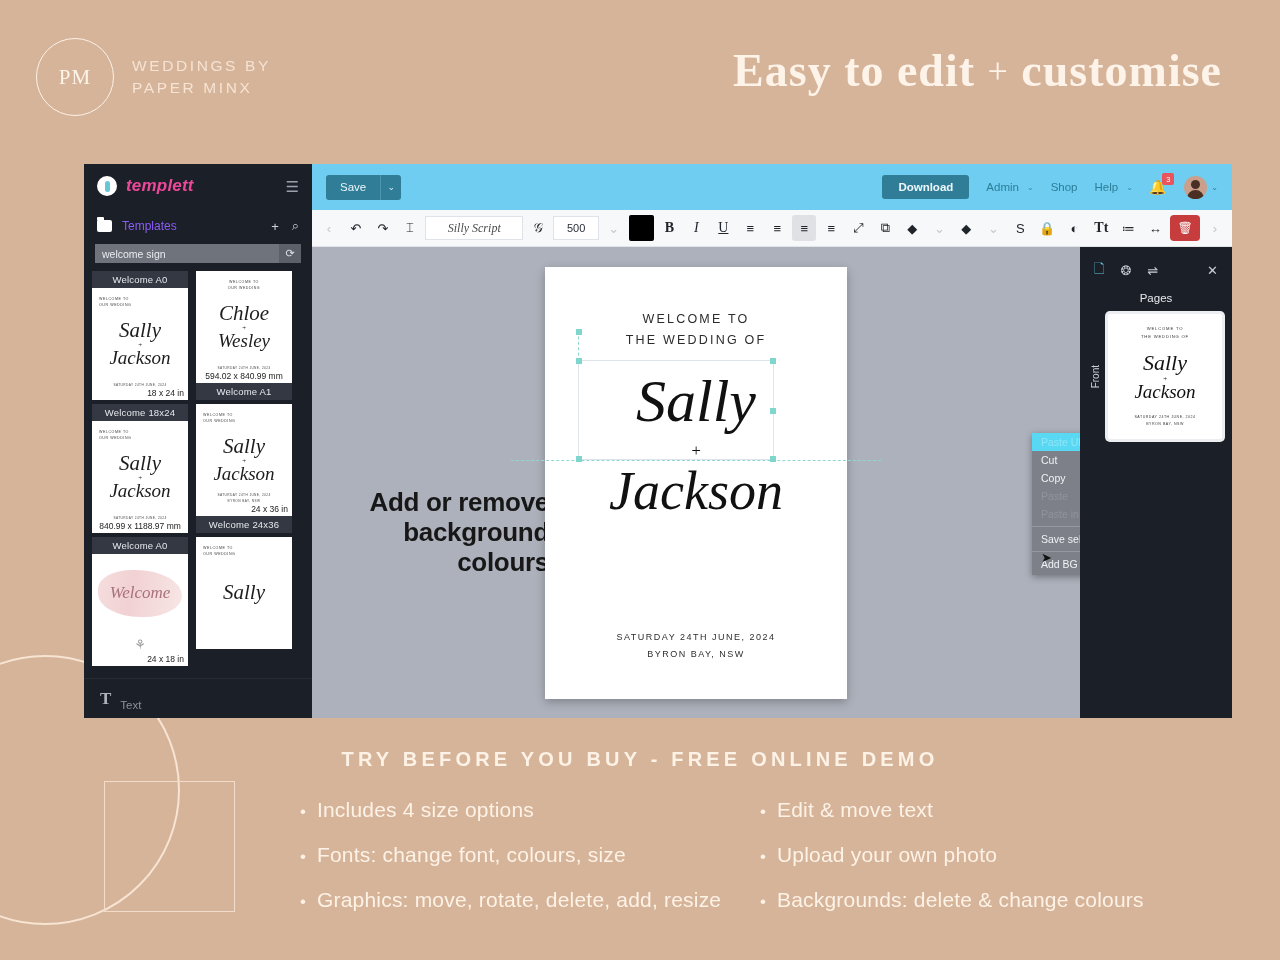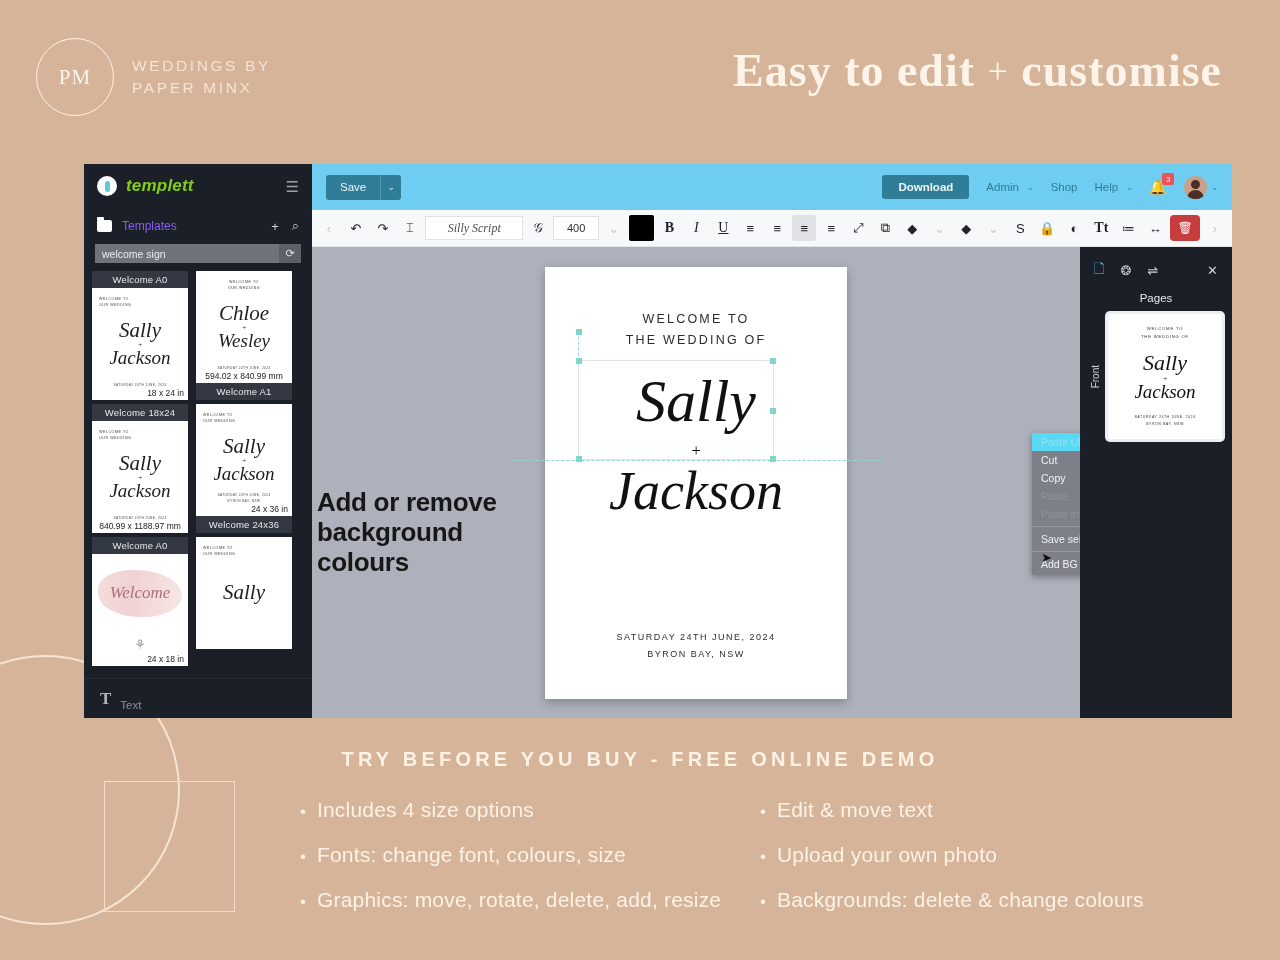--- a/index.html
+++ b/index.html
@@ -56,21 +56,21 @@
   .app-body { display: flex; flex: 1; min-height: 0; }
 
   
   .sidebar { width: 228px; background: #1b1f27; display: flex; flex-direction: column; min-height: 0; }
   .sb-head { height: 44px; display: flex; align-items: center; padding: 0 13px; gap: 9px; }
   .sb-logo {
     width: 20px; height: 20px; border-radius: 50%;
     background: #ffffff; display: flex; align-items: center; justify-content: center;
   }
   .sb-logo i { width: 5px; height: 11px; background: #63c7d6; border-radius: 3px; display: block; }
-  .sb-title { color: #84cc16; font-size: 17px; font-style: italic; font-weight: 700; letter-spacing: .2px; }
+  .sb-title { color: #ec4899; font-size: 17px; font-style: italic; font-weight: 700; letter-spacing: .2px; }
   .sb-burger { margin-left: auto; color: #9aa1ad; font-size: 15px; line-height: 1; }
 
   .sb-sec { display: flex; align-items: center; gap: 10px; padding: 10px 13px 8px; }
   .folder-ic { width: 15px; height: 12px; background: #fff; border-radius: 1px 2px 2px 2px; position: relative; }
   .folder-ic:before { content:""; position:absolute; left:0; top:-3px; width:7px; height:3px; background:#fff; border-radius:1px 1px 0 0; }
   .sb-sec-label { color: #8b5cf6; font-size: 12px; }
   .sb-sec-actions { margin-left: auto; display: flex; align-items: center; gap: 13px; color: #cfd4dc; font-size: 13px; }
 
   .sb-search { margin: 2px 11px 8px; display: flex; height: 19px; }
   .sb-search input {
@@ -199,21 +199,21 @@
 
   .sel-box { position: absolute; left: 33px; top: 93px; width: 196px; height: 100px;
     border: 1px solid #dfe3ea; }
   .sel-h { position: absolute; width: 6px; height: 6px; background: #7fd6cc; }
   .dash-v { position: absolute; left: 33px; top: 64px; height: 30px; border-left: 1px dashed #8ed8cf; }
   .dash-h { position: absolute; left: -34px; right: -34px; top: 193px; border-top: 1px dashed #8ed8cf; }
 
   .overlay-note {
     position: absolute; left: 5px; top: 240px; width: 232px;
     font-size: 26px; font-weight: 700; color: #171717; line-height: 1.16;
-    text-align: left; letter-spacing: -.3px;
+    text-align: right; letter-spacing: -.3px;
   }
 
   
   .ctx {
     position: absolute; left: 487px; top: 166px; width: 108px;
     background: #7d8088; box-shadow: 0 2px 7px rgba(0,0,0,.35);
     font-size: 10.5px; padding-bottom: 2px;
   }
   .ctx-item { padding: 3px 9px; color: #f0f2f4; }
   .ctx-item.sel { background: #59d8f3; color: #8fe6f7; }
@@ -416,21 +416,21 @@
         </div>
       </div>
 
       <div class="toolbar">
         <span class="tb muted">‹</span>
         <span class="tb">↶</span>
         <span class="tb">↷</span>
         <span class="tb">⌶</span>
         <span class="font-box">Silly Script</span>
         <span class="tb">𝒢</span>
-        <span class="size-box">400</span>
+        <span class="size-box">500</span>
         <span class="tb muted">⌄</span>
         <span class="swatch" style="background: rgb(0, 0, 0);"></span>
         <span class="tb bold">B</span>
         <span class="tb ital">I</span>
         <span class="tb und">U</span>
         <span class="tb">≡</span>
         <span class="tb">≡</span>
         <span class="tb on">≡</span>
         <span class="tb">≡</span>
         <span class="tb">⤢</span>

